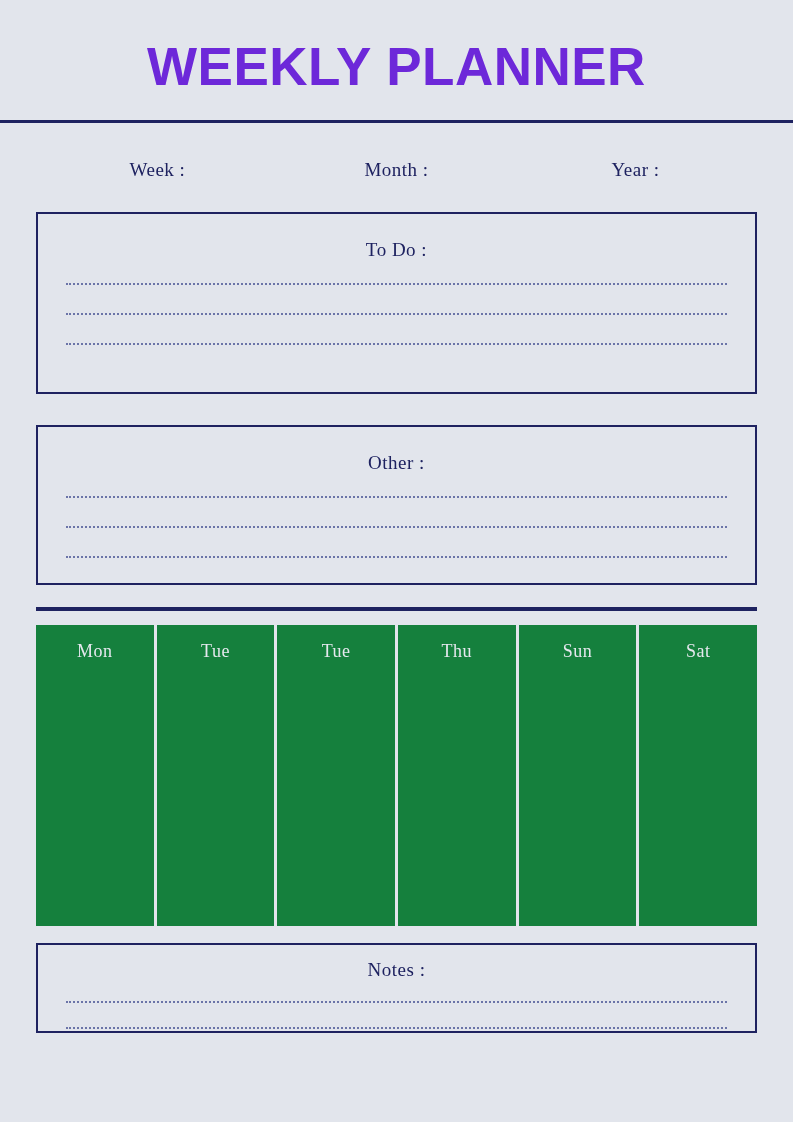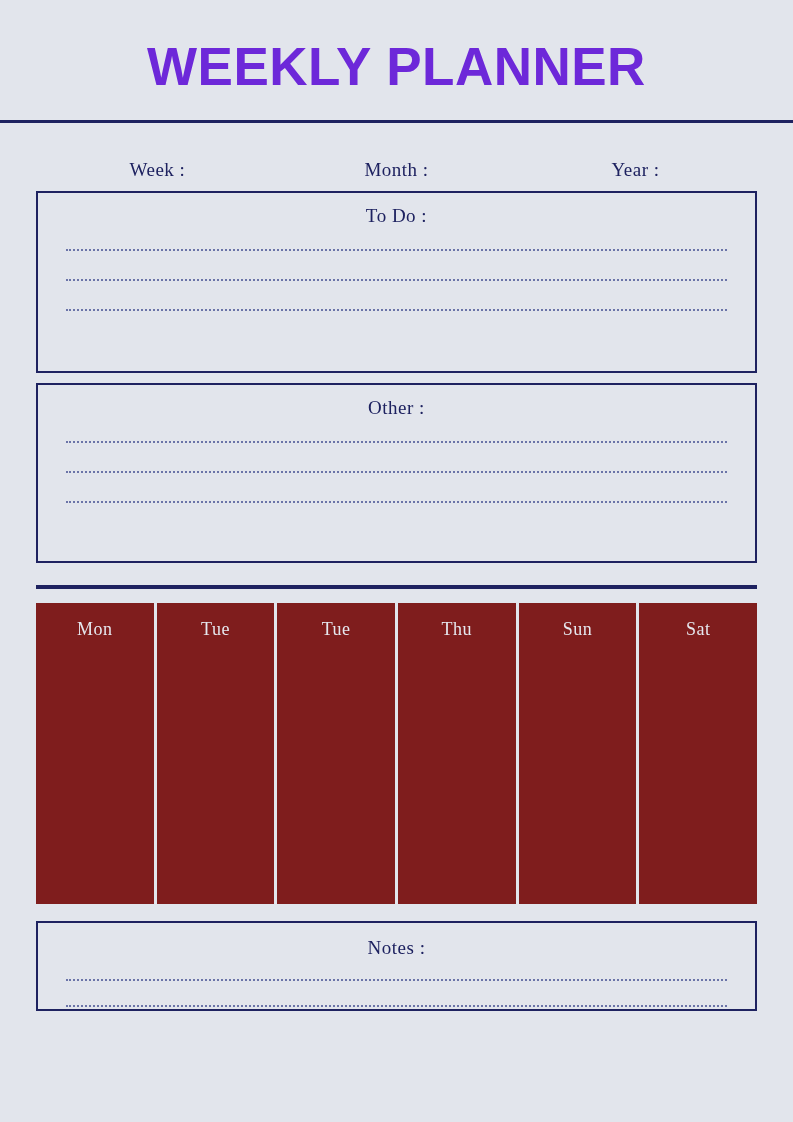--- a/index.html
+++ b/index.html
@@ -49,53 +49,53 @@
     letter-spacing: 0.5px;
   }
   .meta-item {
     flex: 1;
     text-align: center;
   }
   .meta-item.first { text-align: center; }
   
   .box {
     border: 2px solid #1e2260;
-    margin-top: 10px;
-    padding: 12px 28px 18px 28px;
+    margin-top: 31px;
+    padding: 25px 28px 18px 28px;
     box-sizing: border-box;
   }
   .box-title {
     text-align: center;
     font-size: 19px;
     letter-spacing: 0.5px;
     margin-bottom: 22px;
   }
   .dotline {
     border-bottom: 2px dotted #6b74a8;
     height: 0;
     margin-bottom: 28px;
   }
   .dotline:last-child { margin-bottom: 4px; }
   #todo-box { height: 182px; }
-  #other-box { height: 180px; }
+  #other-box { height: 160px; }
   
   .divider {
     height: 4px;
     background: #1e2260;
     margin-top: 22px;
   }
   
   .days {
     display: flex;
     margin-top: 14px;
     height: 301px;
   }
   .day-col {
     flex: 1;
-    background: #7f1d1d;
+    background: #15803d;
     margin-right: 3px;
     position: relative;
   }
   .day-col:last-child { margin-right: 0; }
   .day-label {
     text-align: center;
     color: #e6e8ef;
     font-size: 18px;
     padding-top: 16px;
     letter-spacing: 0.5px;

